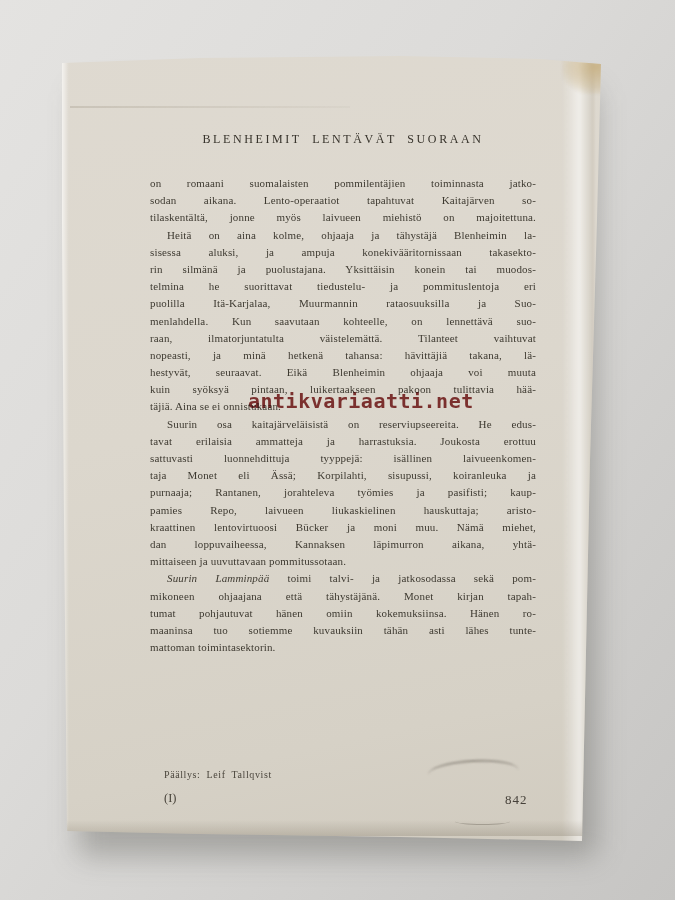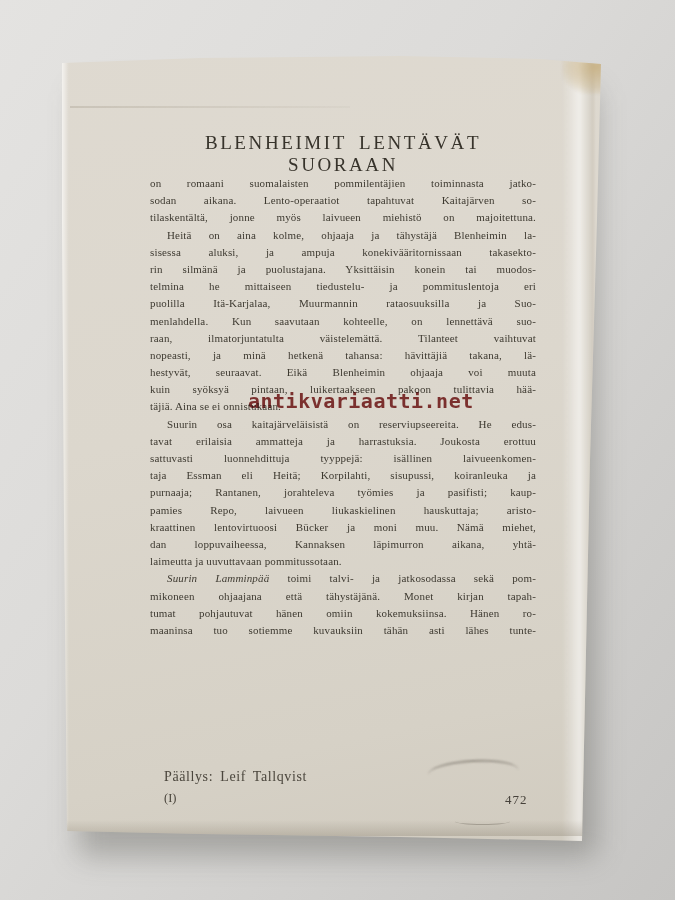--- a/index.html
+++ b/index.html
@@ -63,21 +63,21 @@
   }
   .smudge-2 {
     position: absolute; left: 455px; top: 818px; width: 55px; height: 6px;
     border-bottom: 1px solid rgba(90,84,72,0.35);
     border-radius: 50%;
     filter: blur(0.7px);
   }
   .page-title {
     position: absolute; left: 150px; top: 132px; width: 386px;
     text-align: center;
-    font-size: 19px;
+    font-size: 12px;
     letter-spacing: 2.6px;
     word-spacing: 5px;
     color: #37332b;
   }
   .body-text {
     position: absolute; left: 150px; top: 175px; width: 386px;
     font-size: 11px;
     line-height: 17.2px;
     letter-spacing: 0.15px;
     color: #3e3a31;
@@ -88,21 +88,21 @@
     text-align-last: justify;
     white-space: nowrap;
     height: 17.2px;
     overflow: visible;
   }
   .line.indent { padding-left: 17px; }
   .line.short { text-align-last: left; }
   .line em { font-style: italic; }
   .footer-credit {
     position: absolute; left: 164px; top: 769px;
-    font-size: 14px; letter-spacing: 0.6px; word-spacing: 3px;
+    font-size: 10px; letter-spacing: 0.6px; word-spacing: 3px;
     color: #4b463d;
   }
   .footer-edition {
     position: absolute; left: 164px; top: 791px;
     font-size: 12.5px; color: #4b463d;
   }
   .footer-number {
     position: absolute; left: 505px; top: 792px;
     font-size: 13px; letter-spacing: 1px; color: #46413a;
   }
@@ -137,46 +137,47 @@
   <div class="body-text">
       <div class="para">
         <div class="line">on romaani suomalaisten pommilentäjien toiminnasta jatko-</div>
         <div class="line">sodan aikana. Lento-operaatiot tapahtuvat Kaitajärven so-</div>
         <div class="line">tilaskentältä, jonne myös laivueen miehistö on majoitettuna.</div>
       </div>
       <div class="para">
         <div class="line indent">Heitä on aina kolme, ohjaaja ja tähystäjä Blenheimin la-</div>
         <div class="line">sisessa aluksi, ja ampuja konekivääritornissaan takasekto-</div>
         <div class="line">rin silmänä ja puolustajana. Yksittäisin konein tai muodos-</div>
-        <div class="line">telmina he mittaiseen tiedustelu- ja pommituslentoja eri</div>
+        <div class="line">telmina he suorittavat tiedustelu- ja pommituslentoja eri</div>
         <div class="line">puolilla Itä-Karjalaa, Muurmannin rataosuuksilla ja Suo-</div>
         <div class="line">menlahdella. Kun saavutaan kohteelle, on lennettävä suo-</div>
         <div class="line">raan, ilmatorjuntatulta väistelemättä. Tilanteet vaihtuvat</div>
         <div class="line">nopeasti, ja minä hetkenä tahansa: hävittäjiä takana, lä-</div>
         <div class="line">hestyvät, seuraavat. Eikä Blenheimin ohjaaja voi muuta</div>
         <div class="line">kuin syöksyä pintaan, luikertaakseen pakoon tulittavia hää-</div>
         <div class="line short">täjiä. Aina se ei onnistukaan.</div>
       </div>
       <div class="para">
         <div class="line indent">Suurin osa kaitajärveläisistä on reserviupseereita. He edus-</div>
         <div class="line">tavat erilaisia ammatteja ja harrastuksia. Joukosta erottuu</div>
         <div class="line">sattuvasti luonnehdittuja tyyppejä: isällinen laivueenkomen-</div>
-        <div class="line">taja Essman eli Heitä; Korpilahti, sisupussi, koiranleuka ja</div>
+        <div class="line">taja Monet eli Ässä; Korpilahti, sisupussi, koiranleuka ja</div>
         <div class="line">purnaaja; Rantanen, jorahteleva työmies ja pasifisti; kaup-</div>
         <div class="line">pamies Repo, laivueen liukaskielinen hauskuttaja; aristo-</div>
         <div class="line">kraattinen lentovirtuoosi Bücker ja moni muu. Nämä miehet,</div>
         <div class="line">dan loppuvaiheessa, Kannaksen läpimurron aikana, yhtä-</div>
-        <div class="line short">laimeutta ja uuvuttavaan pommitussotaan.</div>
+        <div class="line short">mittaiseen ja uuvuttavaan pommitussotaan.</div>
       </div>
       <div class="para">
         <div class="line indent"><em>Suurin Lamminpää</em> toimi talvi- ja jatkosodassa sekä pom-</div>
         <div class="line">mikoneen ohjaajana että tähystäjänä. Monet kirjan tapah-</div>
         <div class="line">tumat pohjautuvat hänen omiin kokemuksiinsa. Hänen ro-</div>
         <div class="line">maaninsa tuo sotiemme kuvauksiin tähän asti lähes tunte-</div>
+        <div class="line short">mattoman toimintasektorin.</div>
       </div>
     </div>
 
   <div class="footer-credit">Päällys: Leif Tallqvist</div>
   <div class="footer-edition">(I)</div>
-  <div class="footer-number">472</div>
+  <div class="footer-number">842</div>
 </div>
 
 <div class="watermark" style="color: #7f1d1d;">antikvariaatti.net</div>
 
 </body></html>

